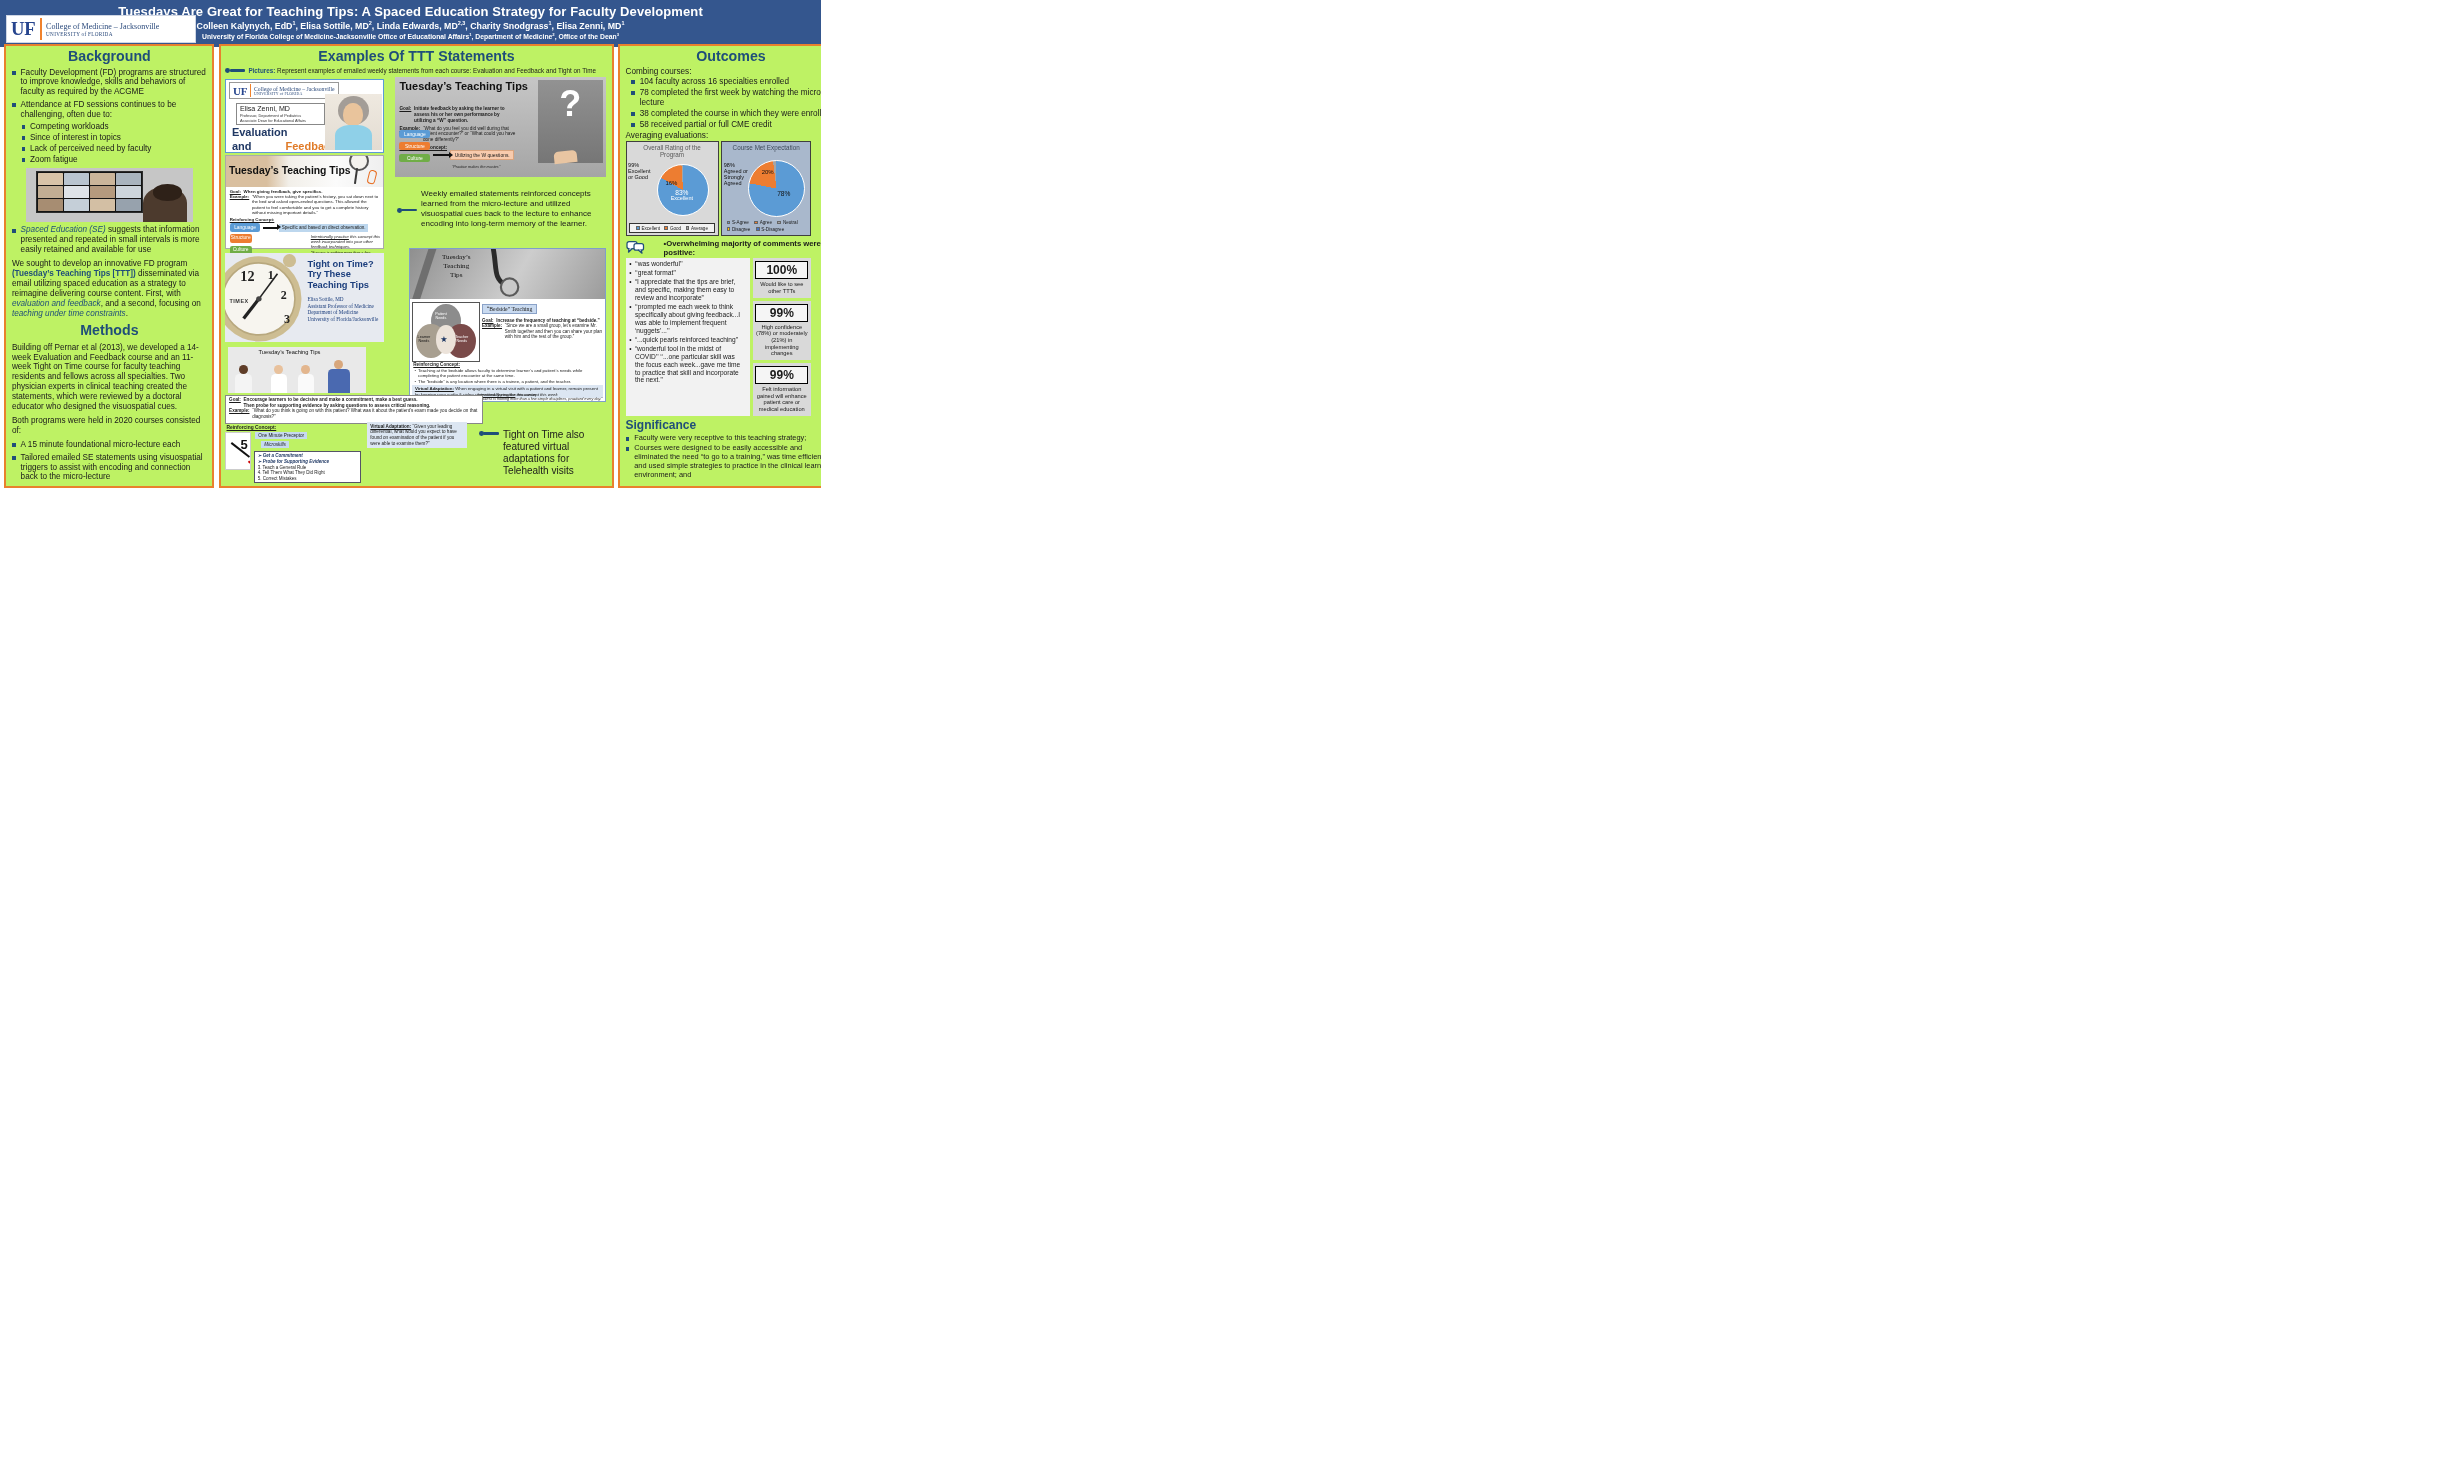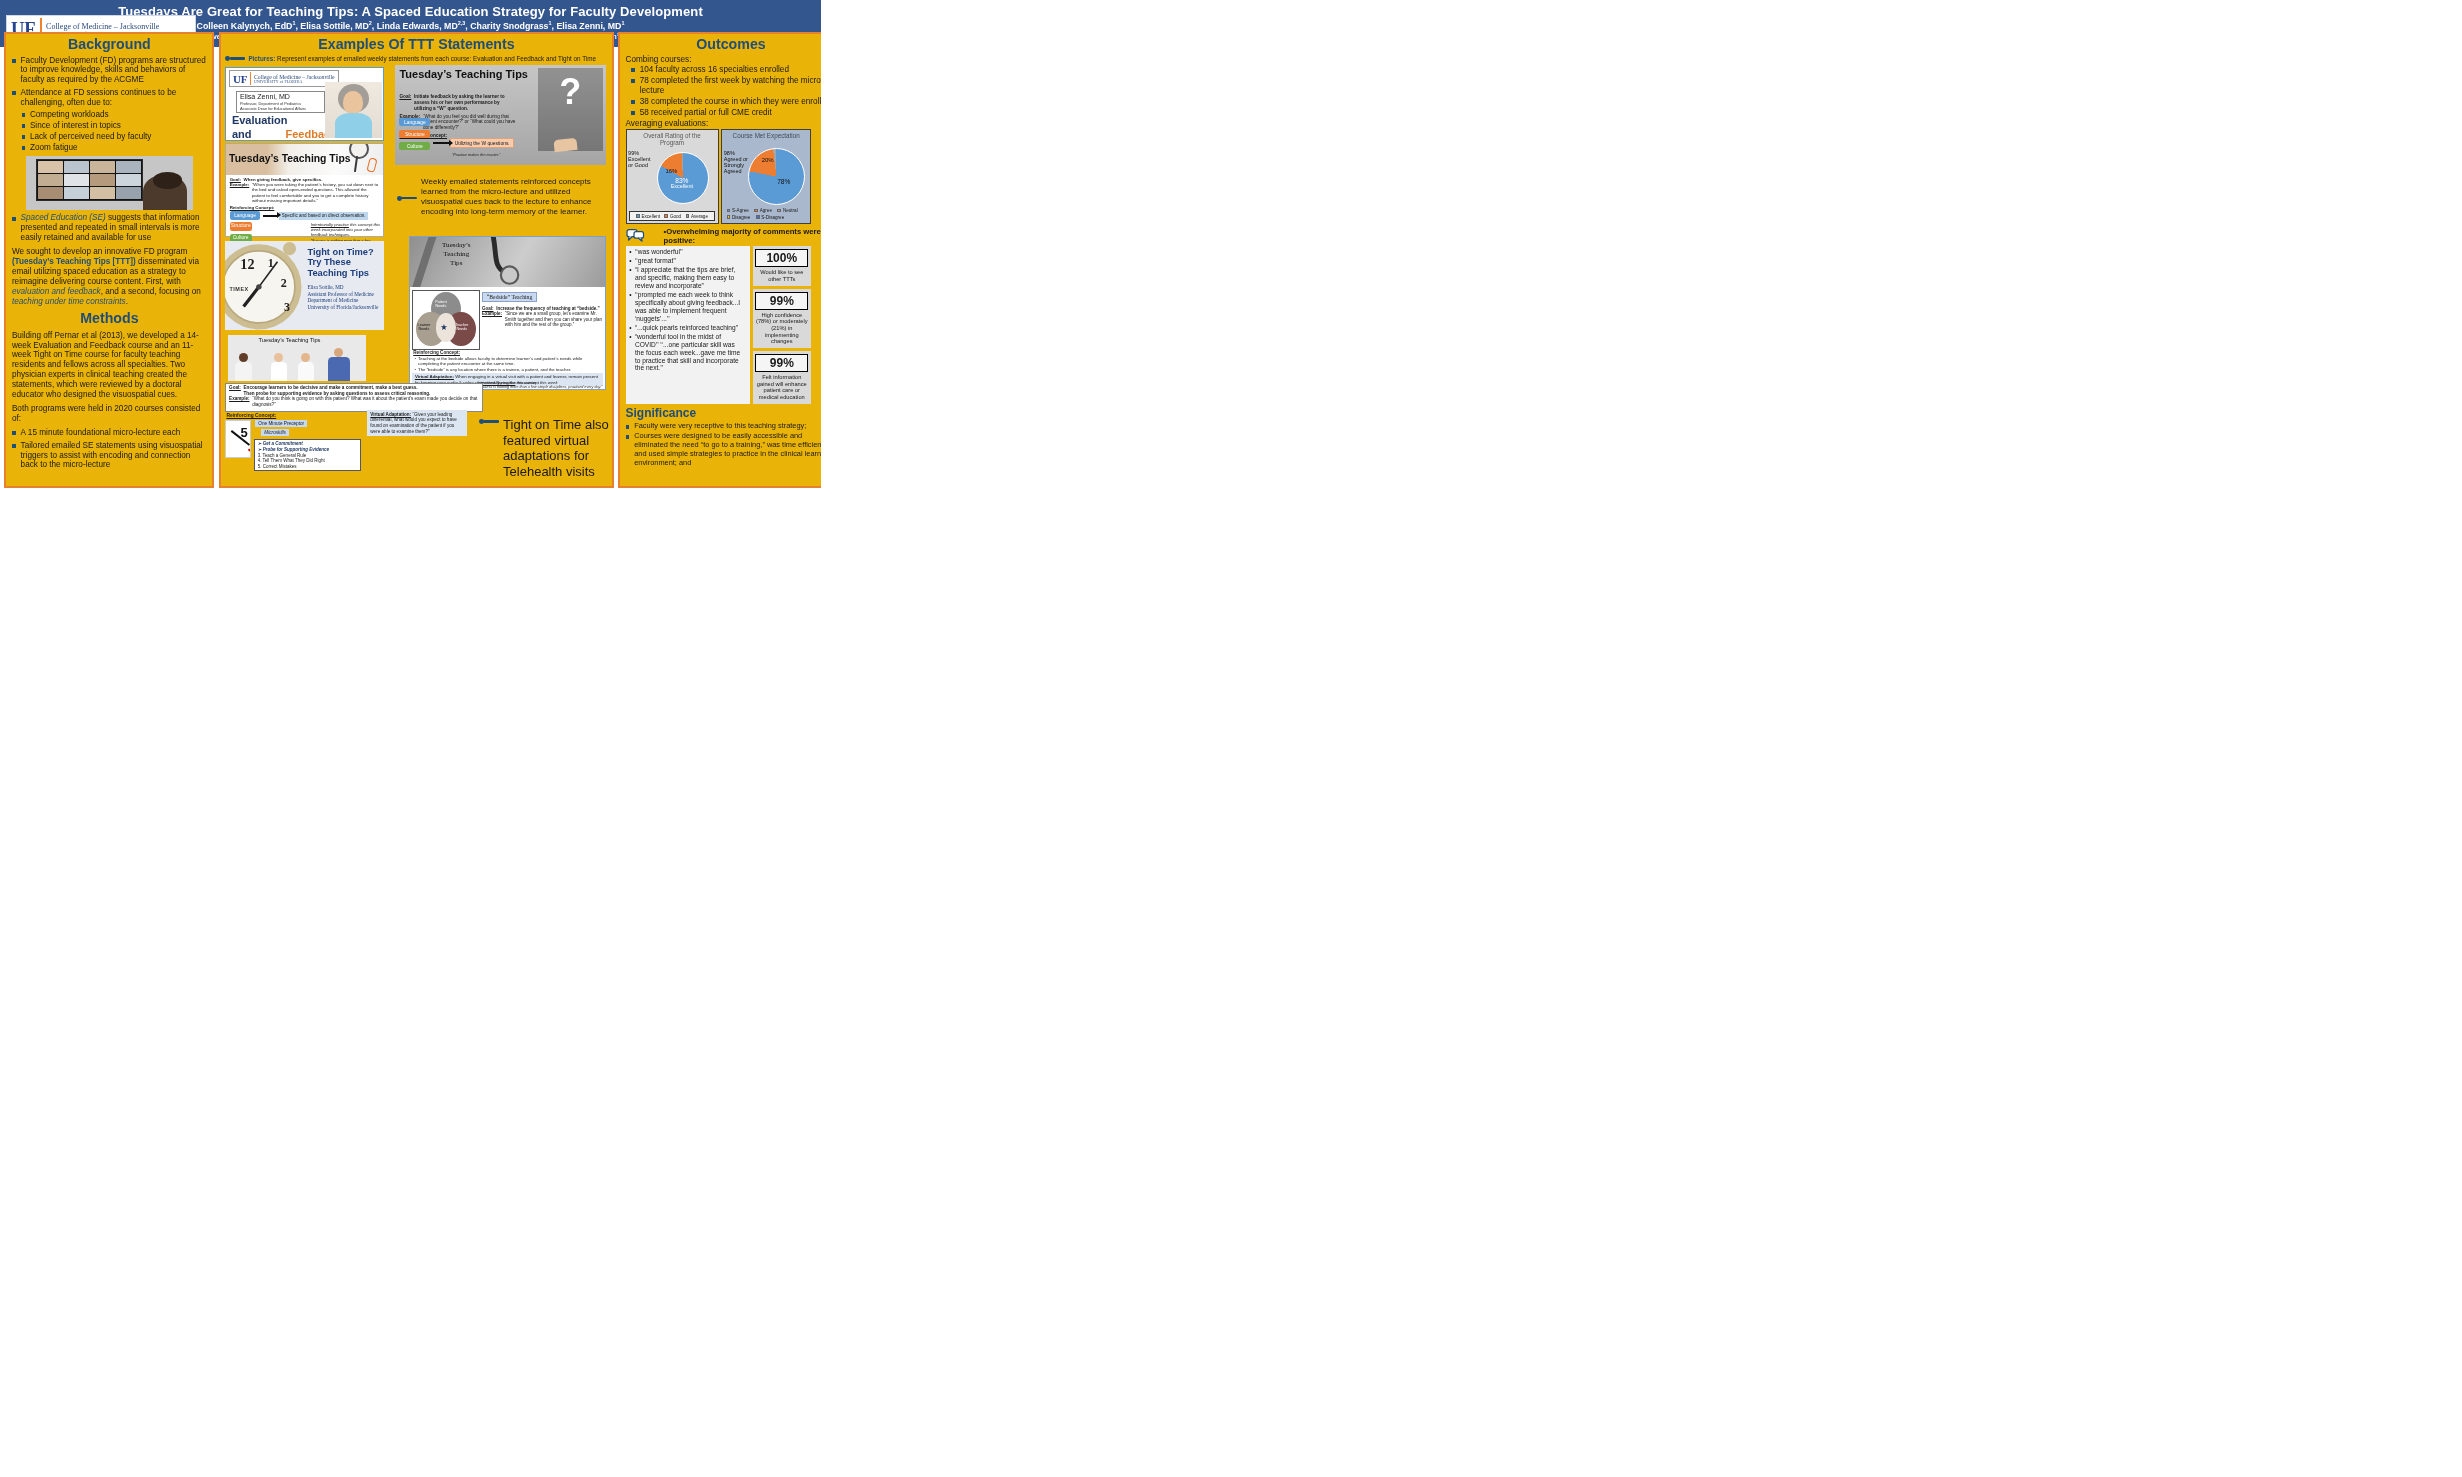--- a/index.html
+++ b/index.html
@@ -13,21 +13,21 @@
   .hdr-affil{font-size:6.8px;font-weight:bold;margin-top:1.1px;}
   sup{font-size:.62em;}
   .logo-box{position:absolute;left:5.5px;top:14.8px;width:190px;height:28.5px;background:#fff;
             display:flex;align-items:center;gap:4.4px;padding:1.1px 4.4px;box-sizing:border-box;border:0.5px solid #cfd6e4;}
   .uf-mark{font-family:"Liberation Serif",serif;font-weight:bold;font-size:18.6px;color:#27458e;line-height:1;}
   .logo-div{width:1.6px;height:22px;background:#f0822d;}
   .logo-lines{text-align:left;color:#2b4a7c;font-family:"Liberation Serif",serif;}
   .logo-l1{font-size:8px;}
   .logo-l2{font-size:5.2px;letter-spacing:0.3px;}
   
-  .col{position:absolute;top:32px;bottom:3.8px;background:#eab308;border:2.2px solid #e8812d;box-sizing:border-box;overflow:hidden;}
+  .col{position:absolute;top:44px;bottom:3.8px;background:#bef264;border:2.2px solid #e8812d;box-sizing:border-box;overflow:hidden;}
   .col-left{left:4.4px;width:210px;padding:2.2px 5.5px;}
   .col-mid{left:219px;width:395px;padding:2.2px 4.4px;}
   .col-right{left:618px;width:226px;padding:2.2px 5.5px;}
   .col-h{color:#1f4e79;font-weight:bold;font-size:14.2px;text-align:center;line-height:1.1;margin:1.1px 0 2.2px;}
   
   .blt{display:flex;gap:4.9px;font-size:8.2px;line-height:1.2;margin:2.7px 0;}
   .blt .sq{flex:none;width:3.8px;height:3.8px;background:#1f4e79;margin-top:3.3px;}
   .blt.sub{margin:1.1px 0 1.1px 9.8px;}
   .blt.sub .sq{width:3.3px;height:3.3px;background:#1f4e79;}
   .navy-bi{color:#1f4e79;font-weight:normal;font-style:italic;}
@@ -145,21 +145,21 @@
   .rcF-clock{position:absolute;left:4.4px;top:386px;width:26px;height:38px;background:#fff;border:0.5px solid #ccc;overflow:hidden;}
   .rcF-5{position:absolute;left:14.2px;top:4.4px;font-size:13px;font-weight:bold;color:#111;}
   .rcF-hand{position:absolute;left:2.2px;top:16.4px;width:23px;height:1.6px;background:#111;transform:rotate(38deg);}
   .rcF-tip{position:absolute;left:22px;top:28.5px;width:5.5px;height:1.6px;background:#c00;transform:rotate(38deg);}
   .chipF{position:absolute;background:#c6d9f0;font-size:4.7px;padding:1.1px 3.3px;}
   .chipF1{left:34px;top:386px;}
   .chipF2{left:40px;top:395px;font-style:italic;}
   .listF{position:absolute;left:33px;top:405px;width:107px;height:32px;border:0.5px solid #556;background:#fff;padding:1.1px 2.7px;font-size:4.5px;line-height:1.28;box-sizing:border-box;}
   .listF .b{color:#1f3864;font-weight:bold;font-style:italic;}
   .vaF{position:absolute;left:146px;top:376px;width:100px;background:#dce6f2;padding:1.6px 3.3px;font-size:4.6px;line-height:1.25;}
-  .noteF{position:absolute;left:258px;top:383px;width:131px;display:flex;gap:4.4px;font-size:13px;line-height:1.2;align-items:flex-start;}
+  .noteF{position:absolute;left:258px;top:383px;width:131px;display:flex;gap:4.4px;font-size:10px;line-height:1.2;align-items:flex-start;}
   .weekly{position:absolute;left:176px;top:143px;width:208px;display:flex;gap:4.4px;font-size:8px;line-height:1.25;}
   .weekly .pin,.noteF .pin{margin-top:2.2px;}
   
   .r-line{font-size:8.2px;margin:1.1px 0;}
   .pies{display:flex;gap:2.7px;margin-top:1.1px;}
   .pie-card{position:relative;box-sizing:border-box;border:1.1px solid #3f3f3f;height:95px;}
   .pc1{width:93px;background:#d9d9d9;}
   .pc2{width:90px;background:#a9b8cc;}
   .pie-title{font-size:6.3px;color:#595959;text-align:center;margin-top:2.2px;line-height:1.15;}
   .pc2 .pie-title{color:#3f4a5a;}

